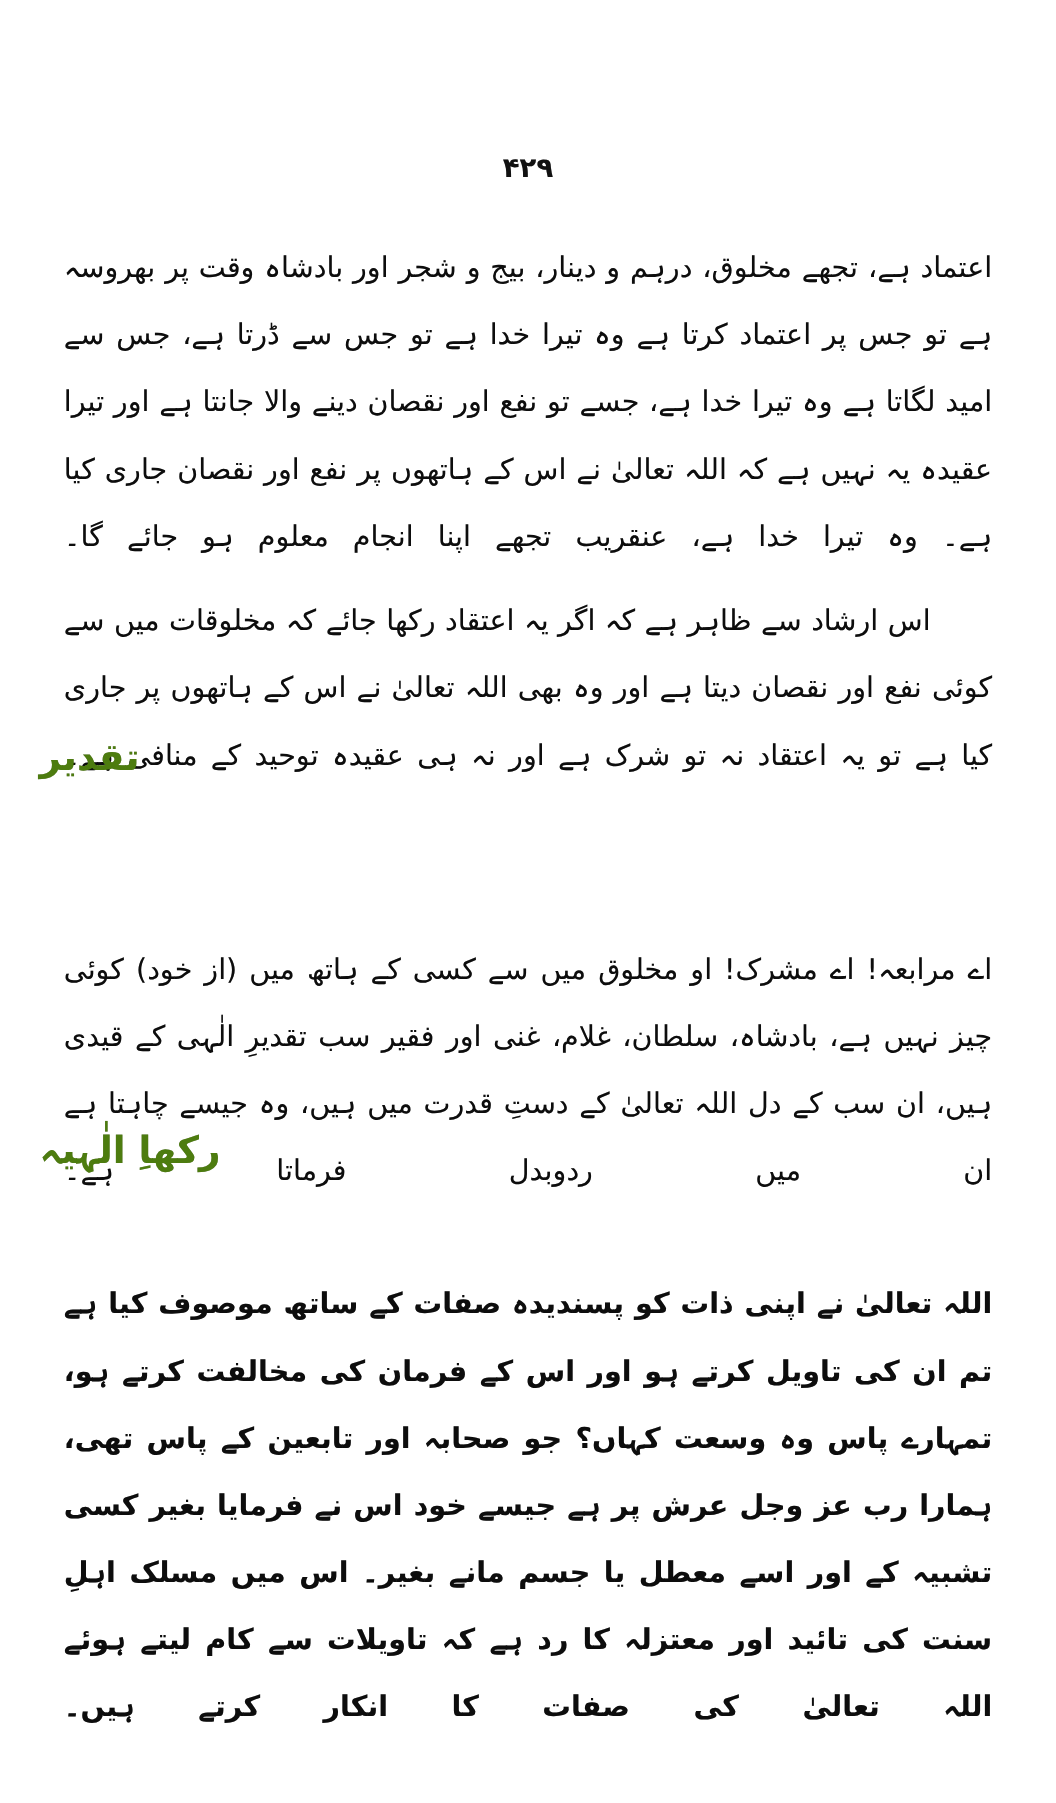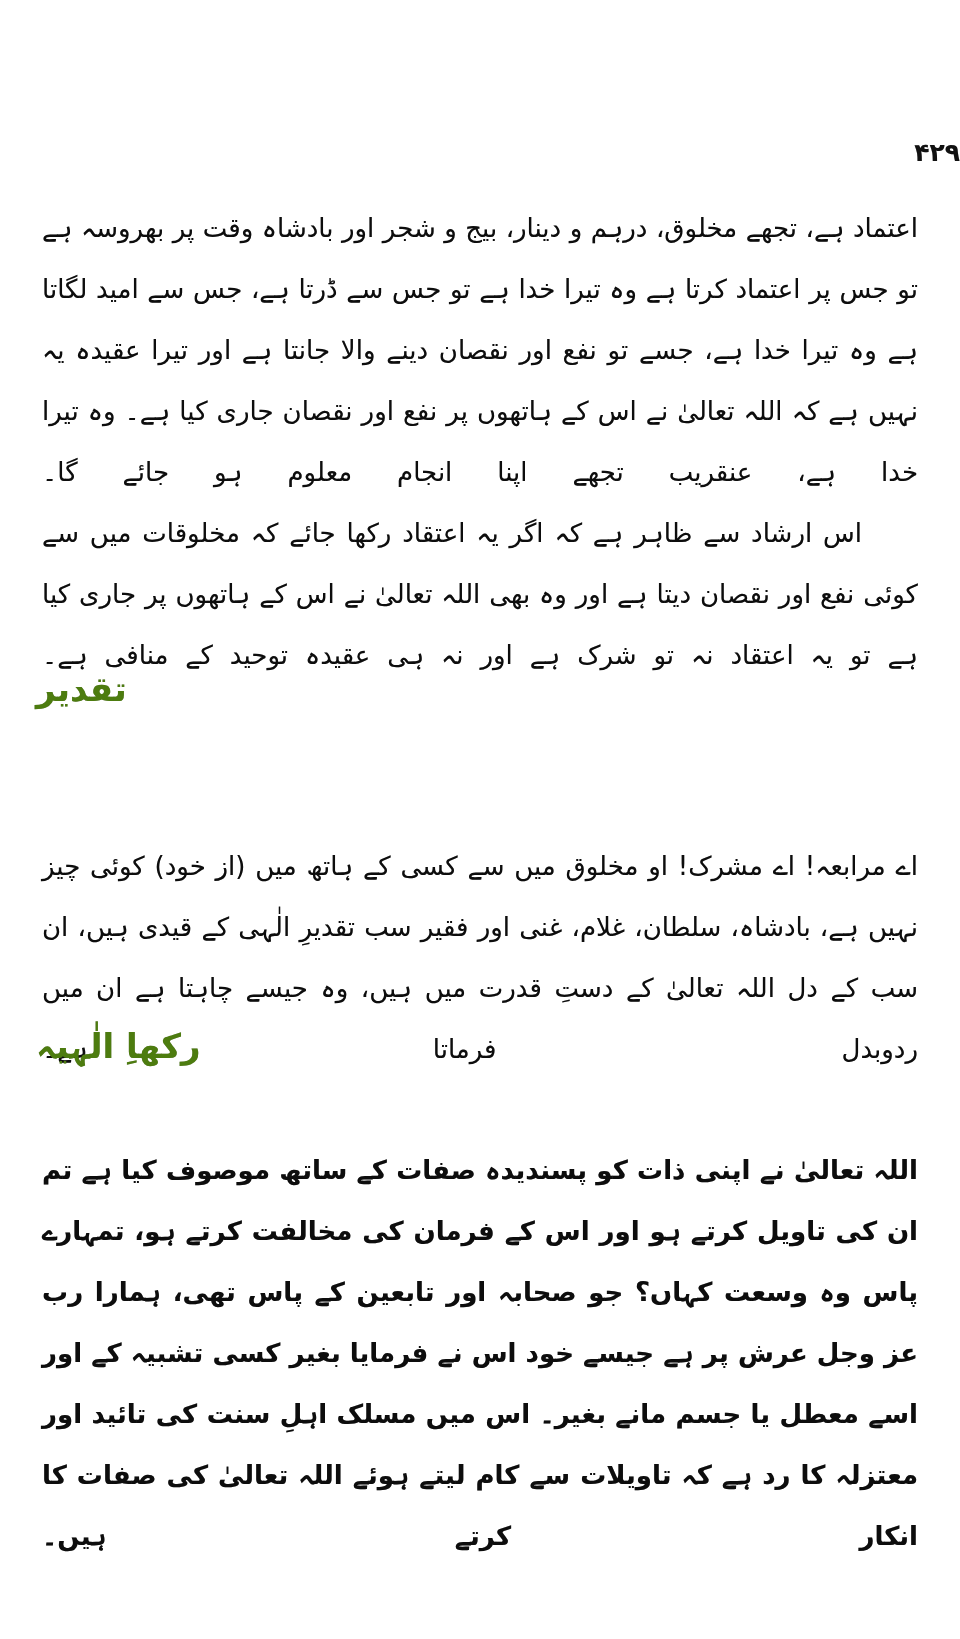--- a/index.html
+++ b/index.html
@@ -18,42 +18,42 @@
   .page {
     position: absolute;
     inset: 0;
     padding: 0;
   }
   .page-number {
     position: absolute;
     top: 138px;
     left: 0;
     right: 0;
-    text-align: right;
+    text-align: center;
     font-size: 25px;
     font-weight: 600;
     letter-spacing: 1px;
     font-family: "DejaVu Sans", sans-serif;
     color: #111;
   }
   .body-block {
     position: absolute;
     right: 42px;
     left: 42px;
     direction: rtl;
     text-align: justify;
     text-align-last: justify;
     font-size: 26px;
     line-height: 61px;
     color: #0d0d0d;
     font-family: "DejaVu Sans", sans-serif;
     font-weight: 500;
   }
   .body-block p {
-    margin: 0;
+    margin: 16px;
   }
   .body-block p.indent {
     text-indent: 56px;
   }
   .heading {
     position: absolute;
     right: 42px;
     left: 36px;
     direction: rtl;
     text-align: left;

